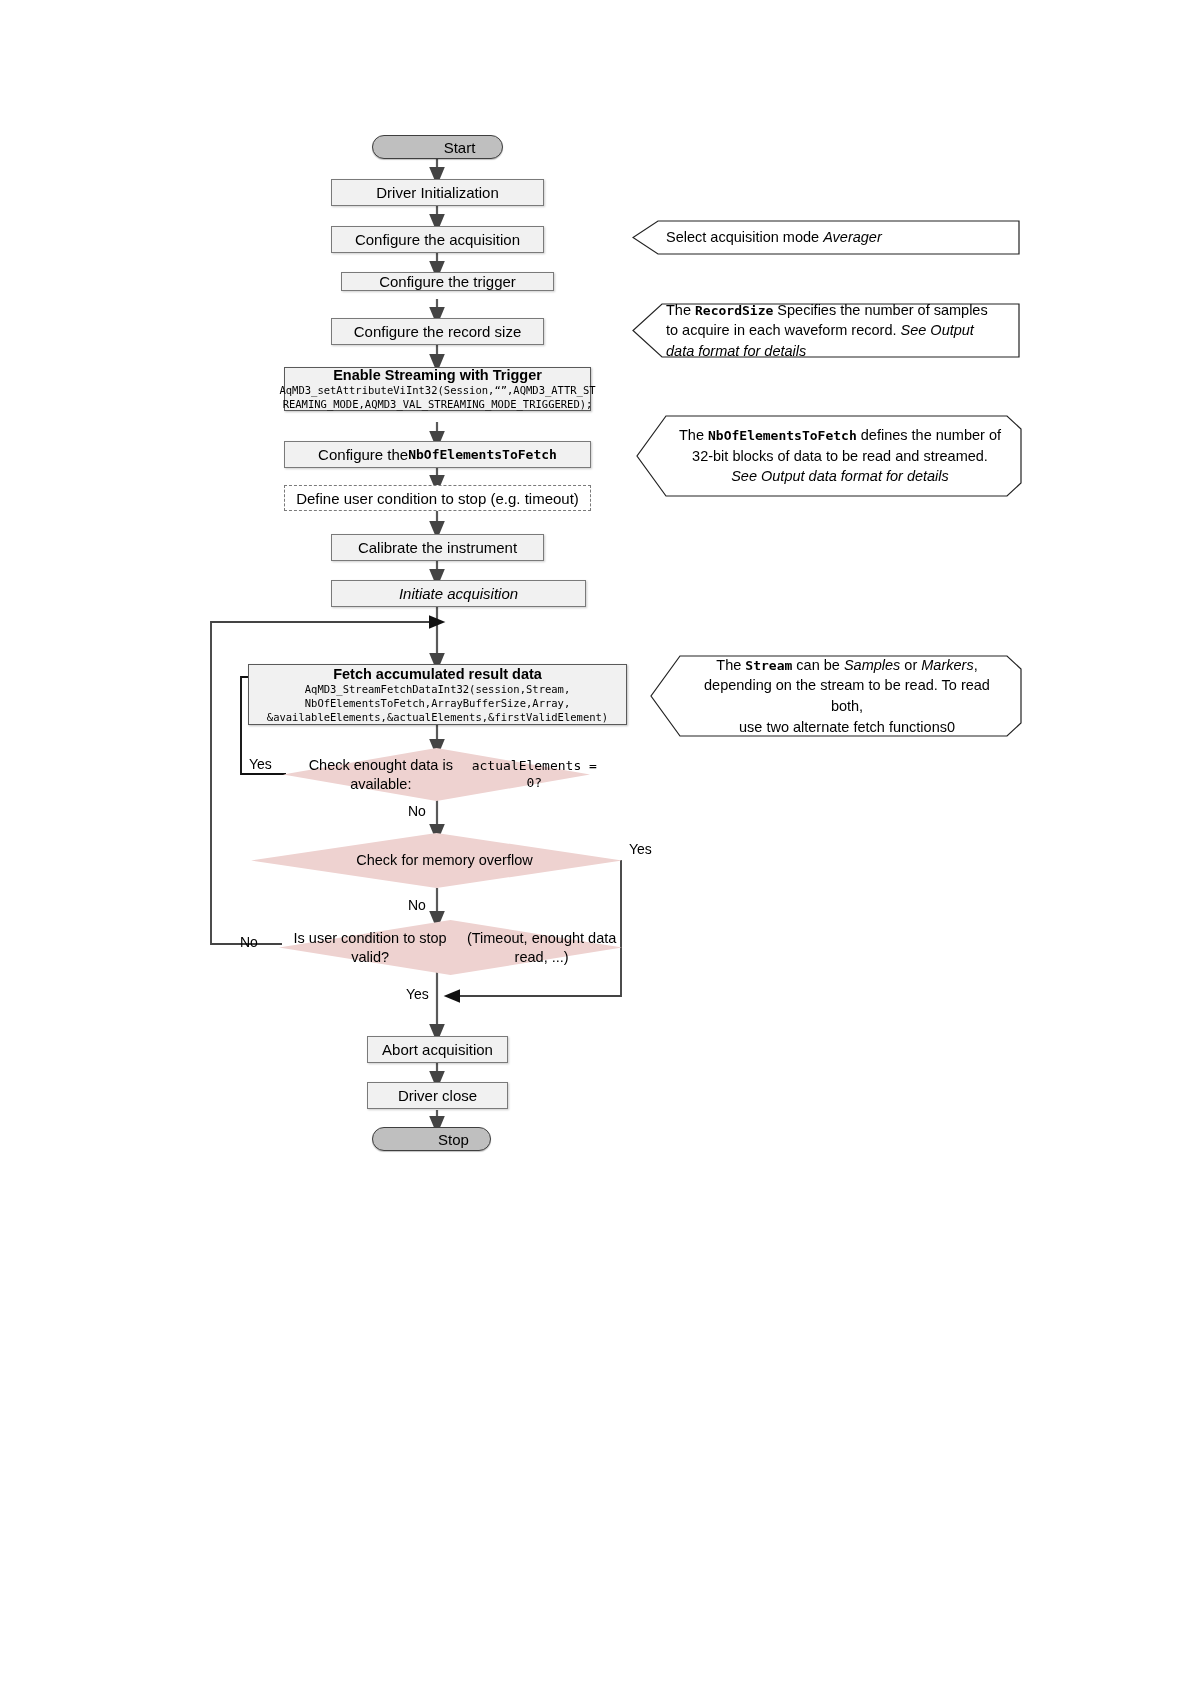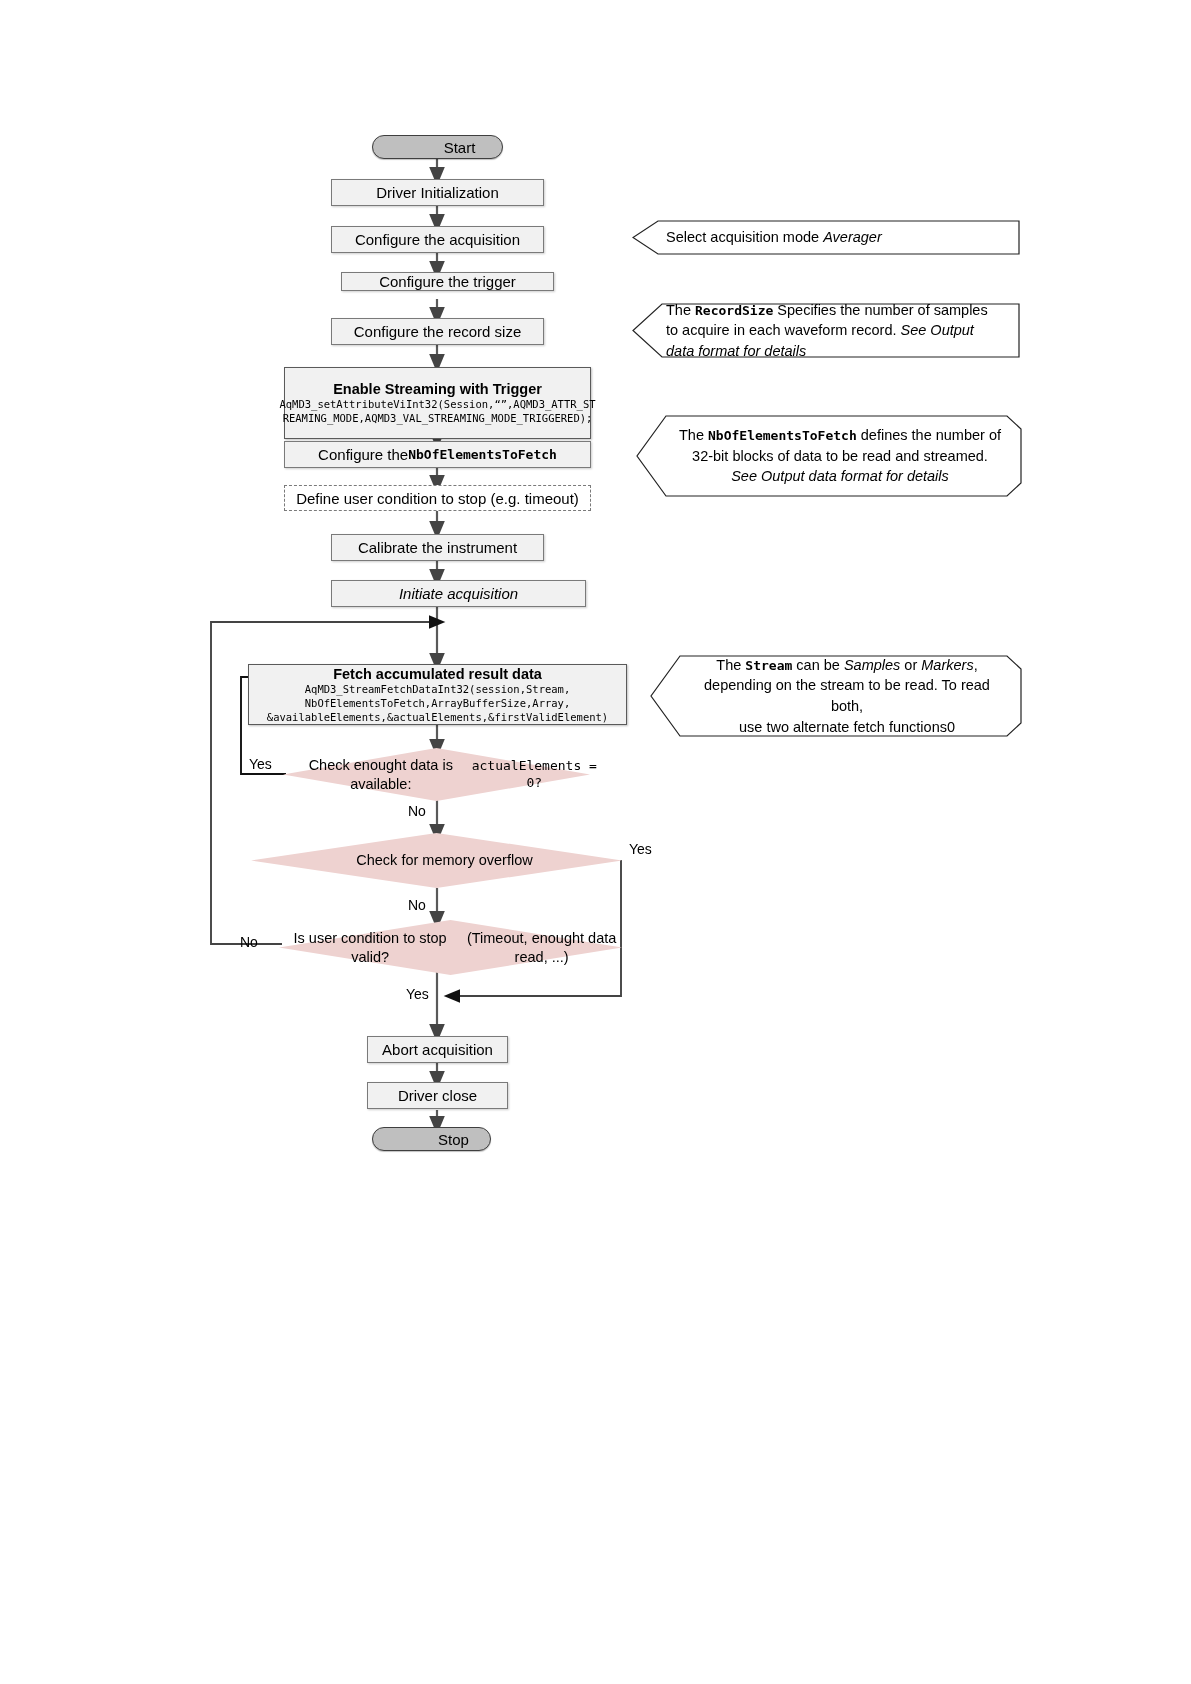--- a/index.html
+++ b/index.html
@@ -132,21 +132,21 @@
   <div class="node terminator" style="left:372px;top:135px;width:131px;height:24px;">Start</div>
 
   <div class="node process" style="left:331px;top:179px;width:213px;height:27px;">Driver Initialization</div>
 
   <div class="node process" style="left:331px;top:226px;width:213px;height:27px;">Configure the acquisition</div>
 
   <div class="node process" style="left:341px;top:272px;width:213px;height:19px;">Configure the trigger</div>
 
   <div class="node process" style="left:331px;top:318px;width:213px;height:27px;">Configure the record size</div>
 
-  <div class="node codebox" style="left:284px;top:367px;width:307px;height:72px;">
+  <div class="node codebox" style="left:284px;top:367px;width:307px;height:44px;">
     <div class="ctitle">Enable Streaming with Trigger</div>
     <div class="cline">AqMD3_setAttributeViInt32(Session,“”,AQMD3_ATTR_ST</div>
     <div class="cline">REAMING_MODE,AQMD3_VAL_STREAMING_MODE_TRIGGERED);</div>
   </div>
 
   <div class="node process" style="left:284px;top:441px;width:307px;height:27px;">
     <span>Configure the </span>
       <span class="mono">NbOfElementsToFetch</span>
   </div>
 

